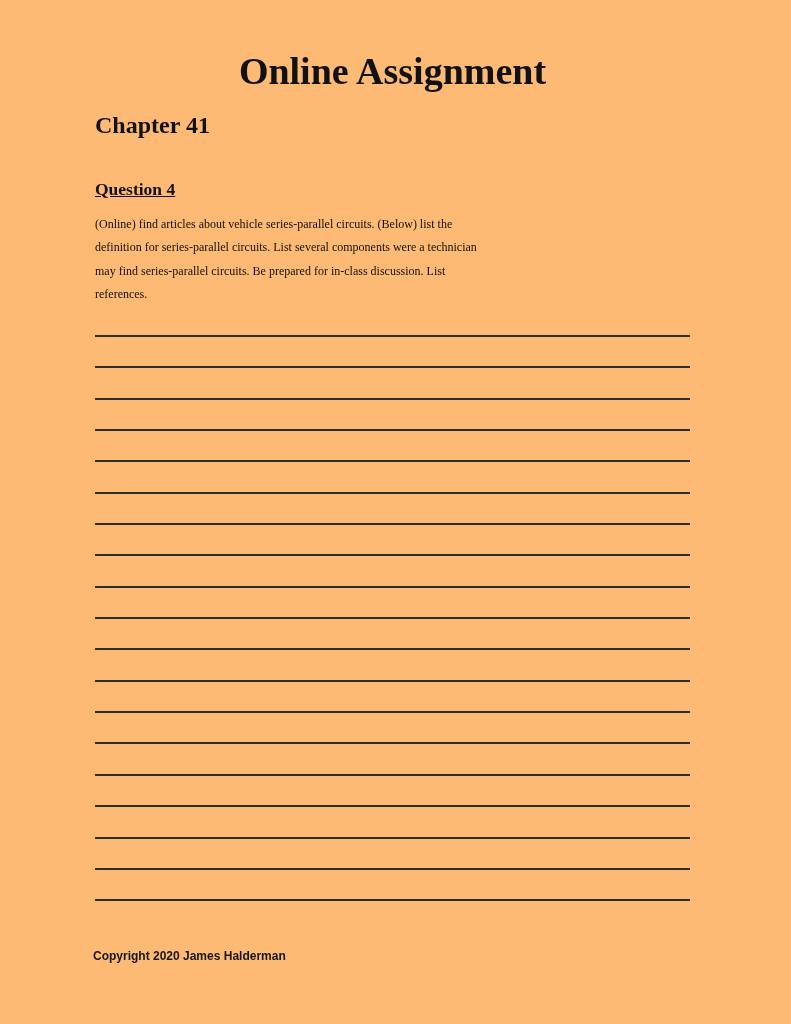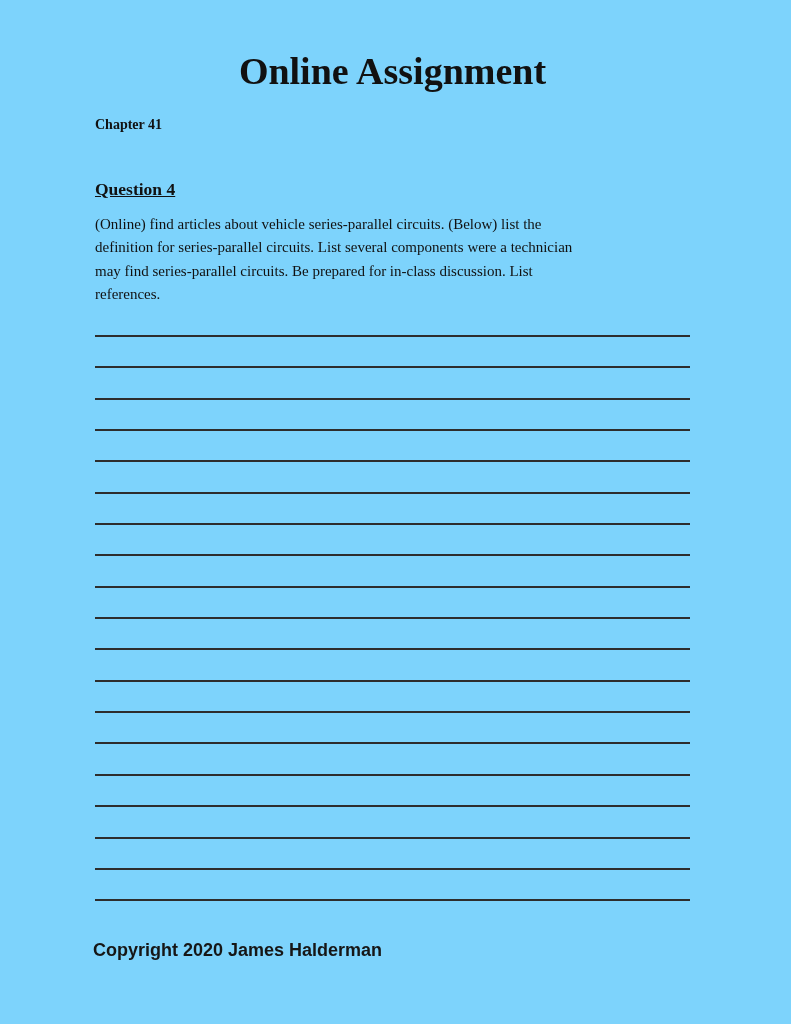--- a/index.html
+++ b/index.html
@@ -8,21 +8,21 @@
     --ink: #111111;
   }
   * { margin: 0; padding: 0; box-sizing: border-box; }
   html, body { background: #ffffff; }
   body { font-family: "Liberation Serif", serif; color: var(--ink); }
 
   .page {
     position: relative;
     width: 791px;
     height: 1024px;
-    background: #7dd3fc;
+    background: #fdba74;
     margin: 0 auto;
     overflow: hidden;
   }
 
   .title {
     position: absolute;
     top: 50px;
     left: 95px;
     width: 595px;
     text-align: center;
@@ -30,42 +30,42 @@
     font-weight: bold;
     line-height: 42px;
     font-family: "Liberation Serif", serif;
   }
 
   .chapter {
     position: absolute;
     top: 110px;
     left: 95px;
     width: 640px;
-    font-size: 14px;
+    font-size: 24px;
     font-weight: bold;
     line-height: 30px;
     font-family: "Liberation Serif", serif;
   }
 
   .question-label {
     position: absolute;
     top: 179px;
     left: 95px;
     font-size: 17.5px;
     font-weight: bold;
     line-height: 20px;
     text-decoration: underline;
   }
 
   .instructions {
     position: absolute;
     top: 213px;
     left: 95px;
     width: 600px;
-    font-size: 15px;
+    font-size: 12px;
     line-height: 23.3px;
     white-space: pre-line;
   }
 
   .answer-lines {
     position: absolute;
     top: 335px;
     left: 95px;
     width: 595px;
   }
@@ -94,22 +94,22 @@
   .logo-site {
     font-size: 8.5px;
     font-weight: bold;
     line-height: 9px;
     letter-spacing: 0.3px;
     text-align: right;
     color: var(--logo-red);
     white-space: nowrap;
   }
   .copyright {
-    margin-top: 2px;
-    font-size: 18px;
+    margin-top: 8px;
+    font-size: 12px;
     font-weight: bold;
     line-height: 13px;
     color: #161616;
     white-space: nowrap;
   }
 </style>
 </head>
 <body>
 
 <div class="page">

